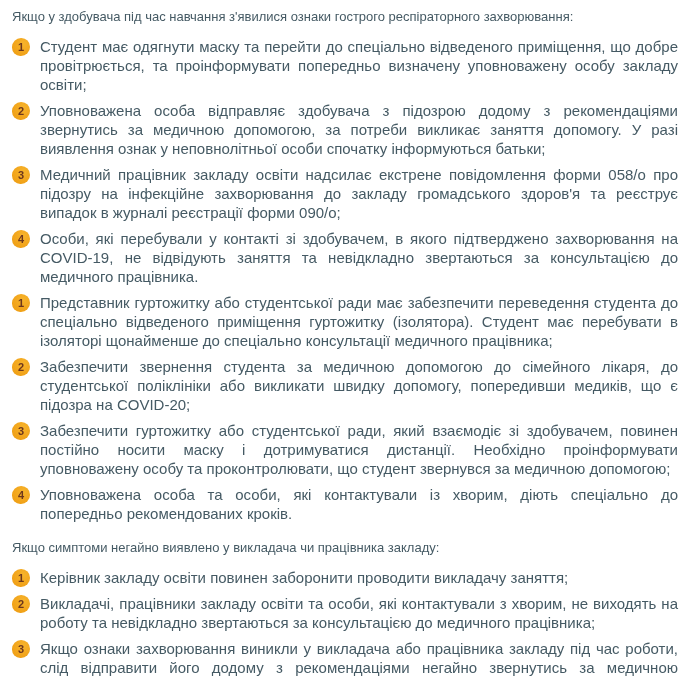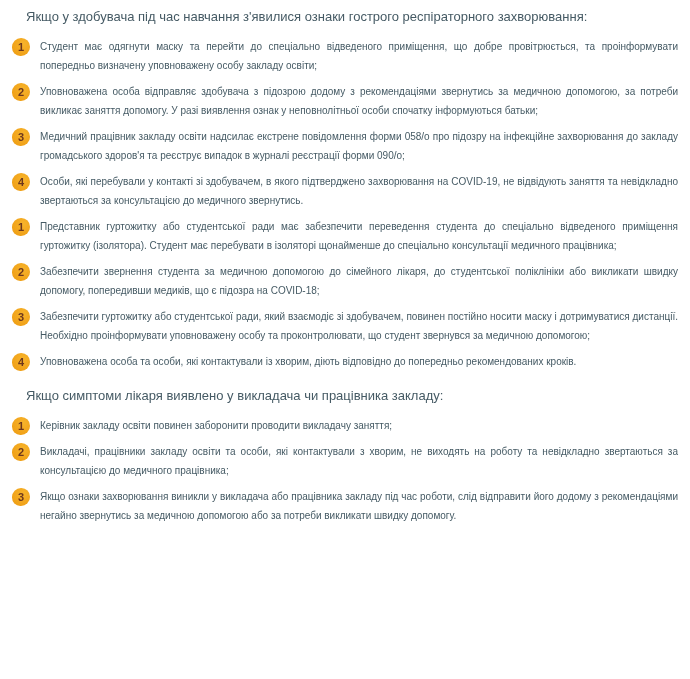--- a/index.html
+++ b/index.html
@@ -13,21 +13,21 @@
     box-sizing: border-box;
     padding: 7px 12px 10px 10px;
     overflow: hidden;
     font-family: "Liberation Sans", "DejaVu Sans", sans-serif;
     color: #455a64;
   }
   .section-heading {
     font-size: 13px;
     line-height: 19px;
     font-weight: 400;
-    margin: 0 0 11px 16px;
+    margin: 0 0 11px 2px;
     white-space: nowrap;
     color: #455a64;
   }
   .section + .section .section-heading {
     margin-top: 15px;
   }
   .item {
     display: flex;
     align-items: flex-start;
     margin: 0 0 7px 0;
@@ -43,21 +43,21 @@
     line-height: 18px;
     display: flex;
     align-items: center;
     justify-content: center;
     flex-shrink: 0;
     margin: 1px 10px 0 2px;
   }
   .item-text {
     flex: 1;
     margin: 0;
-    font-size: 10px;
+    font-size: 15px;
     line-height: 19px;
     text-align: justify;
     color: #455a64;
   }
 </style>
 </head>
 <body>
 
 <div class="section">
   <p class="section-heading">Якщо у здобувача під час навчання з'явилися ознаки гострого респіраторного захворювання:</p>
@@ -69,46 +69,46 @@
   <div class="item">
     <span class="badge">2</span>
     <p class="item-text">Уповноважена особа відправляє здобувача з підозрою додому з рекомендаціями звернутись за медичною допомогою, за потреби викликає заняття допомогу. У разі виявлення ознак у неповнолітньої особи спочатку інформуються батьки;</p>
   </div>
   <div class="item">
     <span class="badge">3</span>
     <p class="item-text">Медичний працівник закладу освіти надсилає екстрене повідомлення форми 058/о про підозру на інфекційне захворювання до закладу громадського здоров'я та реєструє випадок в журналі реєстрації форми 090/о;</p>
   </div>
   <div class="item">
     <span class="badge">4</span>
-    <p class="item-text">Особи, які перебували у контакті зі здобувачем, в якого підтверджено захворювання на COVID-19, не відвідують заняття та невідкладно звертаються за консультацією до медичного звернутись.</p>
+    <p class="item-text">Особи, які перебували у контакті зі здобувачем, в якого підтверджено захворювання на COVID-19, не відвідують заняття та невідкладно звертаються за консультацією до медичного працівника.</p>
   </div>
 </div>
 
 <div class="section">
 
   <div class="item">
     <span class="badge">1</span>
     <p class="item-text">Представник гуртожитку або студентської ради має забезпечити переведення студента до спеціально відведеного приміщення гуртожитку (ізолятора). Студент має перебувати в ізоляторі щонайменше до спеціально консультації медичного працівника;</p>
   </div>
   <div class="item">
     <span class="badge">2</span>
-    <p class="item-text">Забезпечити звернення студента за медичною допомогою до сімейного лікаря, до студентської поліклініки або викликати швидку допомогу, попередивши медиків, що є підозра на COVID-18;</p>
+    <p class="item-text">Забезпечити звернення студента за медичною допомогою до сімейного лікаря, до студентської поліклініки або викликати швидку допомогу, попередивши медиків, що є підозра на COVID-20;</p>
   </div>
   <div class="item">
     <span class="badge">3</span>
     <p class="item-text">Забезпечити гуртожитку або студентської ради, який взаємодіє зі здобувачем, повинен постійно носити маску і дотримуватися дистанції. Необхідно проінформувати уповноважену особу та проконтролювати, що студент звернувся за медичною допомогою;</p>
   </div>
   <div class="item">
     <span class="badge">4</span>
-    <p class="item-text">Уповноважена особа та особи, які контактували із хворим, діють відповідно до попередньо рекомендованих кроків.</p>
+    <p class="item-text">Уповноважена особа та особи, які контактували із хворим, діють спеціально до попередньо рекомендованих кроків.</p>
   </div>
 </div>
 
 <div class="section">
-  <p class="section-heading">Якщо симптоми лікаря виявлено у викладача чи працівника закладу:</p>
+  <p class="section-heading">Якщо симптоми негайно виявлено у викладача чи працівника закладу:</p>
 
   <div class="item">
     <span class="badge">1</span>
     <p class="item-text">Керівник закладу освіти повинен заборонити проводити викладачу заняття;</p>
   </div>
   <div class="item">
     <span class="badge">2</span>
     <p class="item-text">Викладачі, працівники закладу освіти та особи, які контактували з хворим, не виходять на роботу та невідкладно звертаються за консультацією до медичного працівника;</p>
   </div>
   <div class="item">

